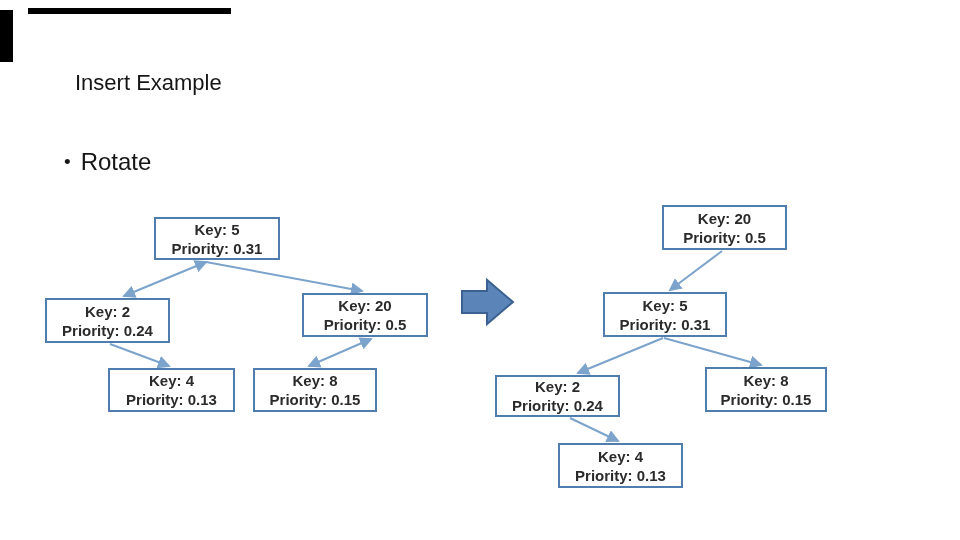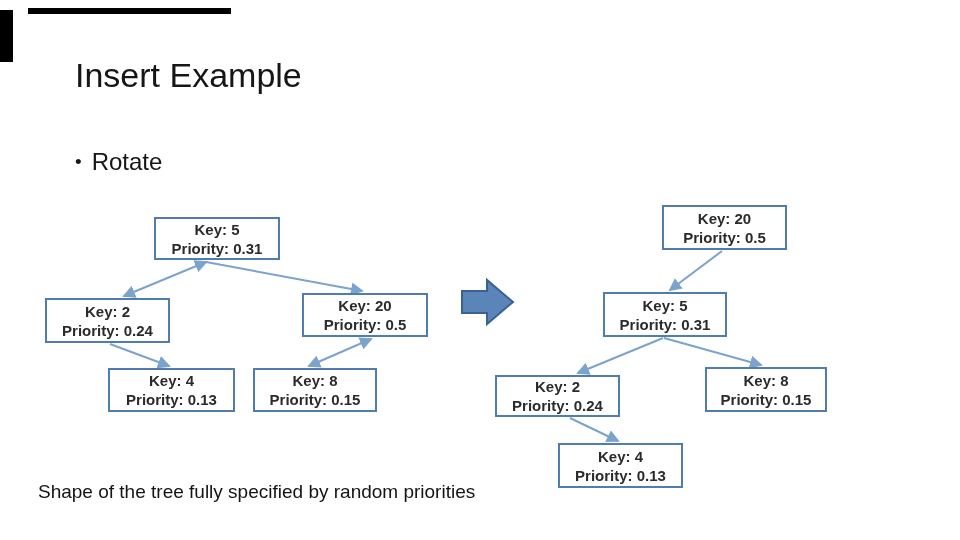--- a/index.html
+++ b/index.html
@@ -7,26 +7,26 @@
     width: 960px; height: 540px; position: relative;
     background: #ffffff; overflow: hidden;
     font-family: "Liberation Sans", sans-serif;
     color: #1c1c1c;
   }
   .artifact { position: absolute; background: #000000; }
   #artifact-v { left: 0px; top: 10px; width: 13px; height: 52px; }
   #artifact-h { left: 28px; top: 8px; width: 203px; height: 6px; }
 
   .slide-title {
-    position: absolute; left: 75px; top: 56px;
-    font-size: 34px; font-weight: 400; color: #161616;
+    position: absolute; left: 75px; top: 70px;
+    font-size: 22px; font-weight: 400; color: #161616;
     letter-spacing: 0px; white-space: nowrap;
   }
   .bullet-line {
-    position: absolute; left: 75px; top: 148px;
+    position: absolute; left: 64px; top: 148px;
     font-size: 24px; color: #161616; white-space: nowrap;
   }
   .bullet-line .bullet-glyph { font-size: 19px; vertical-align: 2px; margin-right: 10px; }
 
   svg.edge-layer { position: absolute; left: 0; top: 0; width: 960px; height: 540px; }
 
   .tree-node {
     position: absolute; box-sizing: border-box;
     border: 2px solid #4f7dad; background: #ffffff;
     display: flex; flex-direction: column; justify-content: center;
@@ -118,14 +118,13 @@
 <div class="tree-node" id="R8">
   <span>Key: 8</span>
   <span>Priority: 0.15</span>
 </div>
 <div class="tree-node" id="R4">
   <span>Key: 4</span>
   <span>Priority: 0.13</span>
 </div>
 
 <div class="footer">
-  <div>Shape of the tree fully specified by random priorities</div>
 </div>
 
 </body></html>

